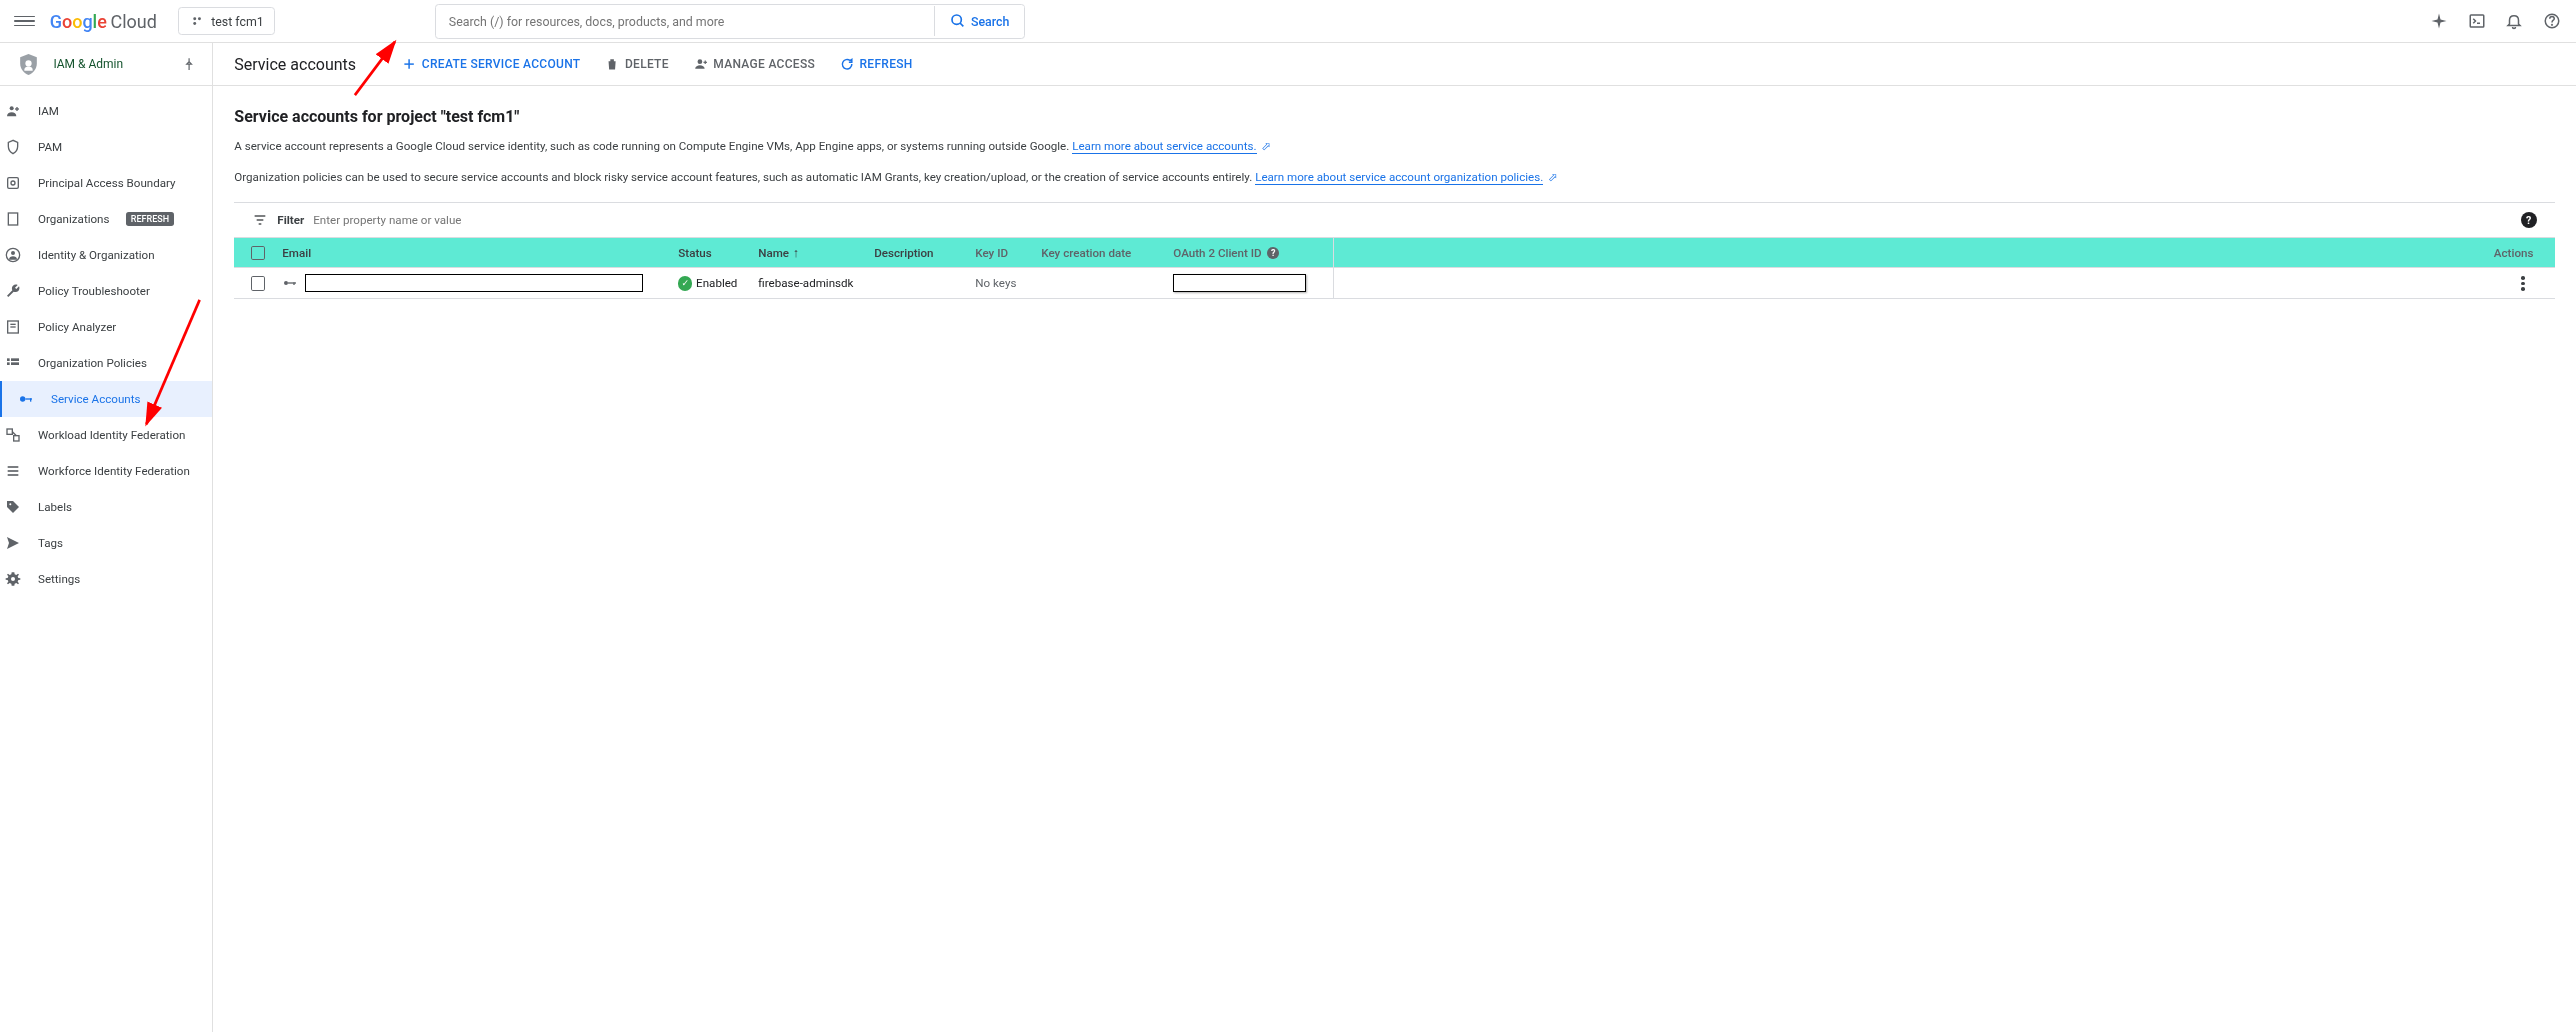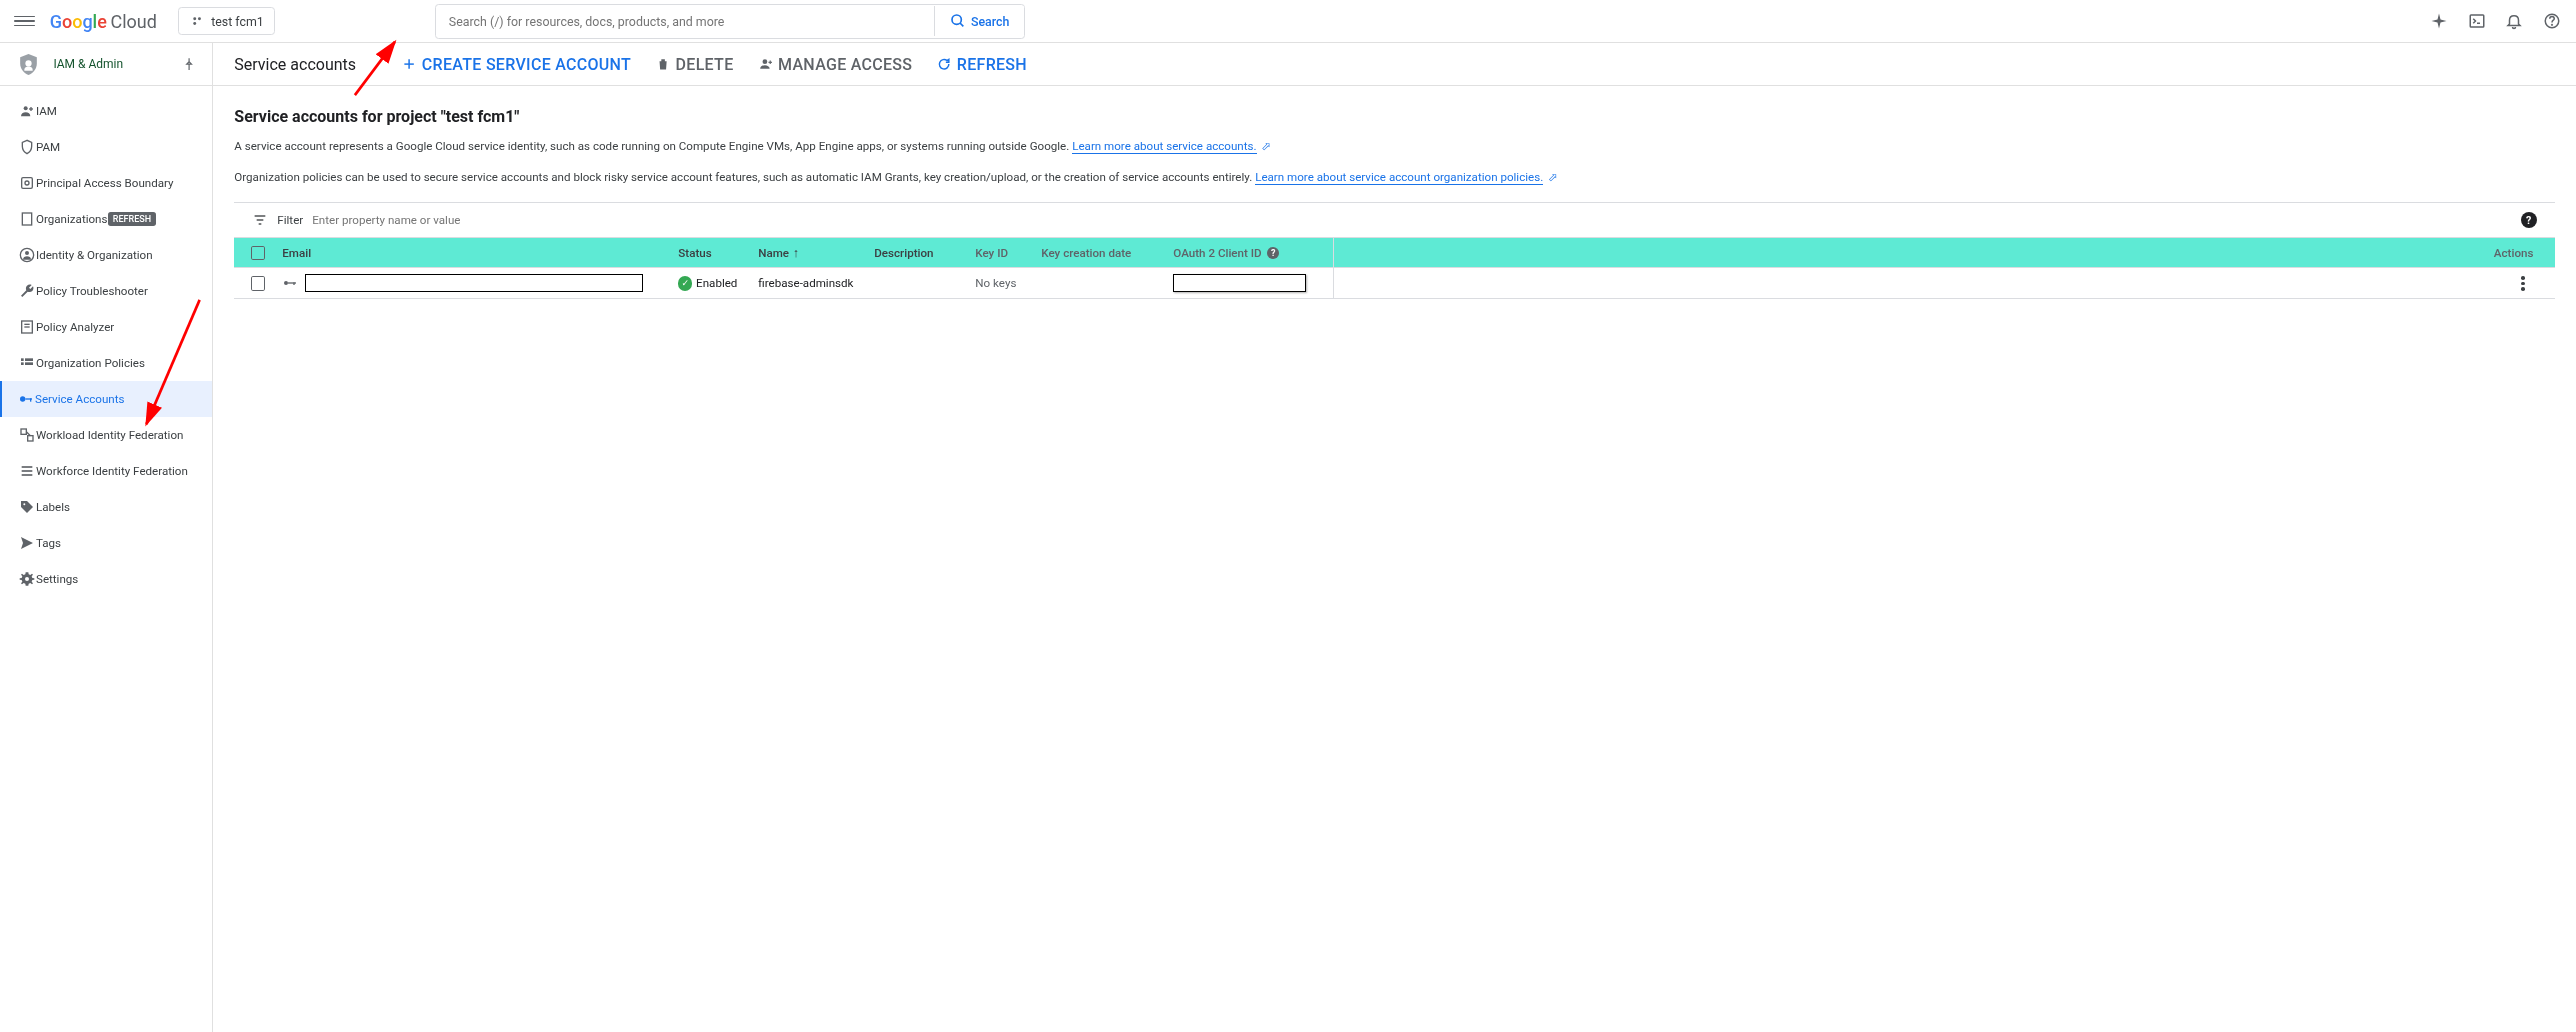--- a/index.html
+++ b/index.html
@@ -156,40 +156,41 @@
       color: #202124;
       margin-right: 21.3px;
     }
     .action-btn {
       display: flex;
       align-items: center;
       gap: 5.3px;
       background: none;
       border: none;
       cursor: pointer;
-      font-size: 16px;
+      font-size: 12px;
       font-weight: 500;
       letter-spacing: 0.3px;
     }
     .action-primary { color: #1a73e8; }
     .action-secondary { color: #5f6368; }
     
     .layout {
       display: flex;
     }
     .sidebar {
       width: 213px;
       border-right: 0.9px solid #e0e0e0;
       padding-top: 7.1px;
       min-height: calc(100vh - 85px);
     }
     .sidebar-item {
       display: flex;
       align-items: center;
-      padding: 9px 18px;
+      gap: 16px;
+      padding: 9px 4px;
       cursor: pointer;
       color: #3c4043;
       font-size: 11.6px;
     }
     .sidebar-item.active {
       background: #e8f0fe;
       color: #1a73e8;
       border-left: 2.7px solid #1a73e8;
       padding-left: 15px;
     }
@@ -245,21 +246,21 @@
       border-top: 0.9px solid #dadce0;
       margin-top: 16px;
     }
     .filter-bar {
       display: flex;
       align-items: center;
       padding: 9px 18px;
       gap: 9px;
     }
     .filter-label {
-      font-weight: 400;
+      font-weight: 700;
       font-size: 11.6px;
       color: #3c4043;
     }
     .filter-input {
       border: none;
       outline: none;
       font-size: 11.6px;
       flex:1;
       color: #5f6368;
     }

